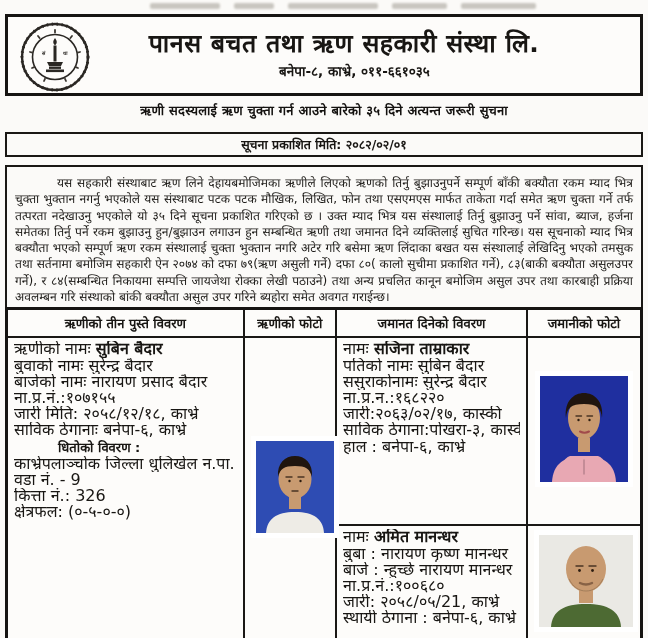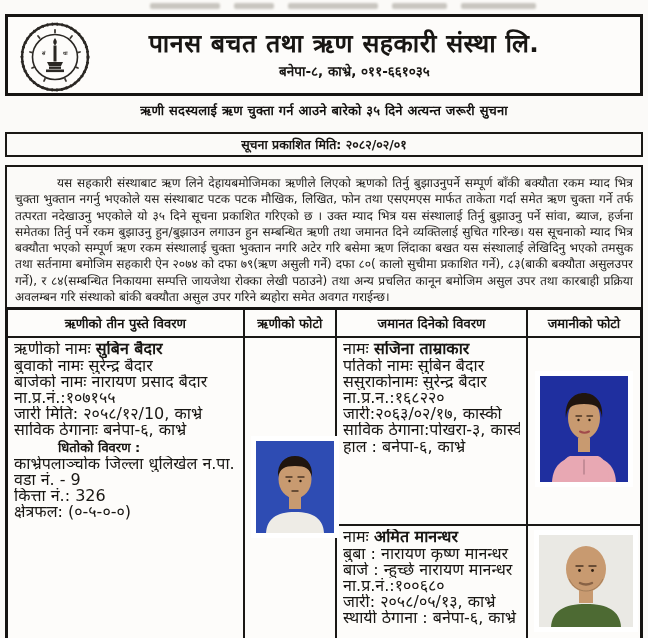--- a/index.html
+++ b/index.html
@@ -144,21 +144,21 @@
       <th>ऋणीको फोटो</th>
       <th>जमानत दिनेको विवरण</th>
       <th>जमानीको फोटो</th>
     </tr>
     <tr style="height:188px;">
       <td rowspan="2">
         <div class="cell-line"><span>ऋणीको नामः </span><b>सुबिन बैदार</b></div>
         <div class="cell-line">बुवाको नामः सुरेन्द्र बैदार</div>
         <div class="cell-line">बाजेको नामः नारायण प्रसाद बैदार</div>
         <div class="cell-line">ना.प्र.नं.:१०७१५५</div>
-        <div class="cell-line">जारी मिति: २०५८/१२/10, काभ्रे</div>
+        <div class="cell-line">जारी मिति: २०५८/१२/१८, काभ्रे</div>
         <div class="cell-line">साविक ठेगानाः बनेपा-६, काभ्रे</div>
         <div class="sub-head">धितोको विवरण :</div>
         <div class="cell-line">काभ्रेपलाञ्चोक जिल्ला धुलिखेल न.पा.</div>
         <div class="cell-line">वडा नं. - 9</div>
         <div class="cell-line">कित्ता नं.: 326</div>
         <div class="cell-line">क्षेत्रफल: (०-५-०-०)</div>
       </td>
       <td rowspan="2" class="photo-cell">
         <span class="photo-frame">
           <svg viewBox="0 0 78 92" width="78" height="92">
@@ -200,21 +200,21 @@
           </svg>
         </span>
       </td>
     </tr>
     <tr style="height:116px;">
       <td>
         <div class="cell-line"><span>नामः </span><b>अमित मानन्धर</b></div>
         <div class="cell-line">बुबा : नारायण कृष्ण मानन्धर</div>
         <div class="cell-line">बाजे : न्हुच्छे नारायण मानन्धर</div>
         <div class="cell-line">ना.प्र.नं.:१००६८०</div>
-        <div class="cell-line">जारी: २०५८/०५/१३, काभ्रे</div>
+        <div class="cell-line">जारी: २०५८/०५/21, काभ्रे</div>
         <div class="cell-line">स्थायी ठेगाना : बनेपा-६, काभ्रे</div>
       </td>
       <td class="photo-cell">
         <span class="photo-frame">
           <svg viewBox="0 0 94 92" width="94" height="92">
             <rect class="ph3-bg" x="0" y="0" width="94" height="92"></rect>
             <path class="shirt3" d="M12 92 c1 -16 13 -23 35 -23 c22 0 34 7 35 23 z"></path>
             <rect class="skin" x="40" y="54" width="14" height="14"></rect>
             <ellipse class="skin" cx="47" cy="34" rx="20" ry="23"></ellipse>
             <path d="M30 44 c4 8 10 12 17 12 c7 0 13 -4 17 -12" fill="none" stroke="#8a6a4b" stroke-width="1" opacity="0.6"></path>

